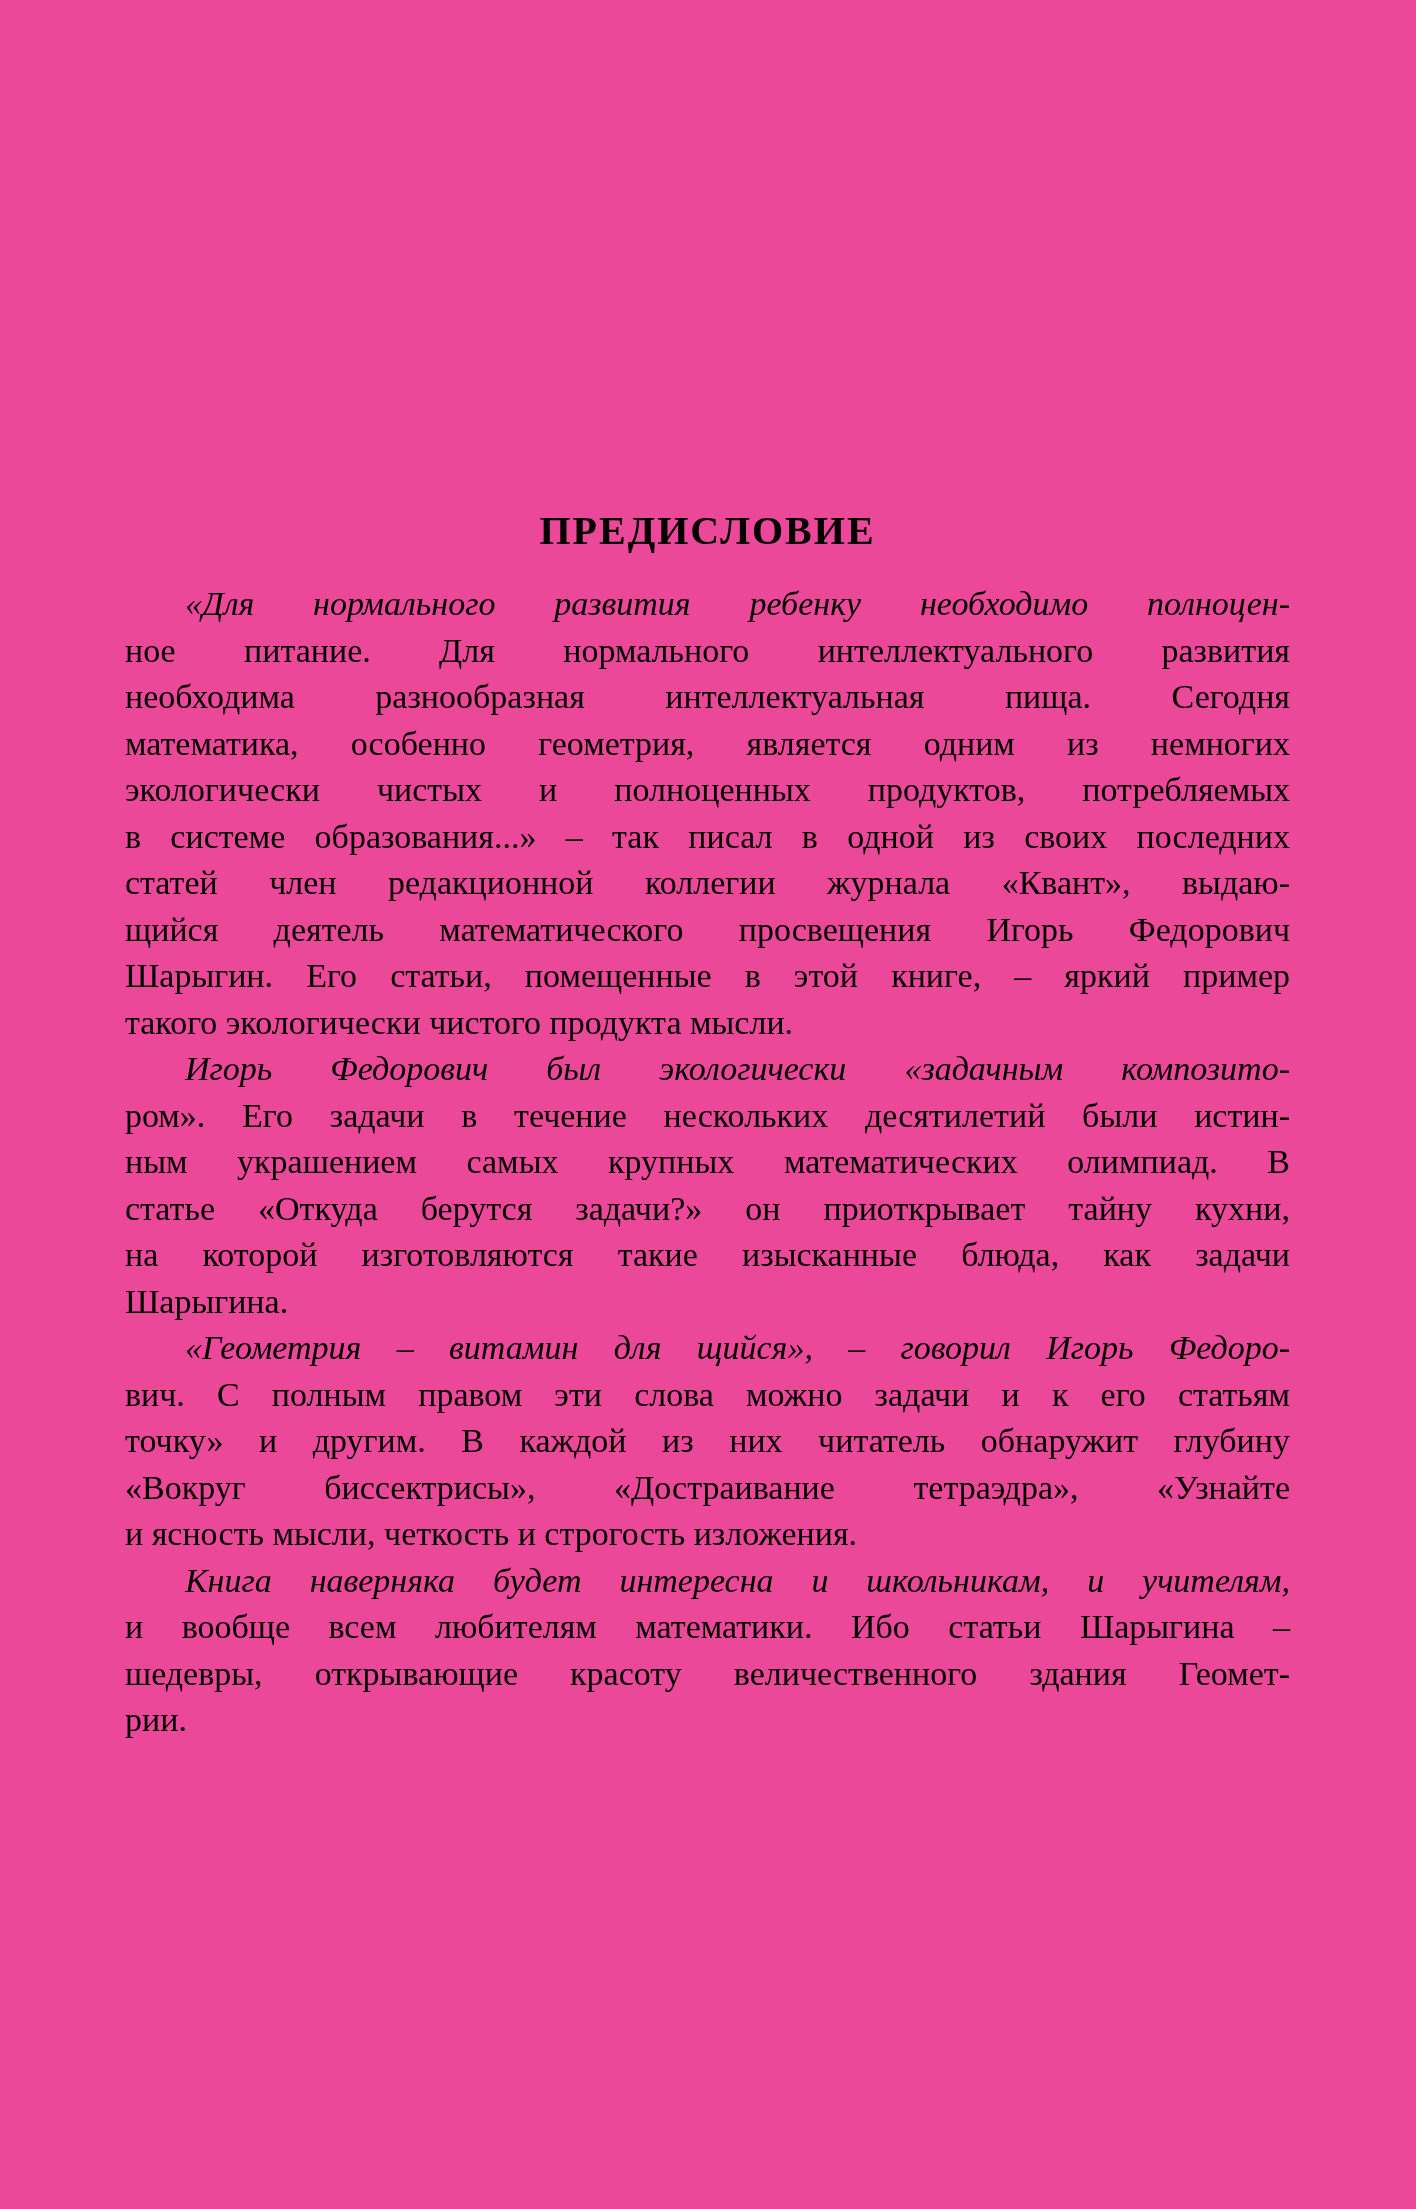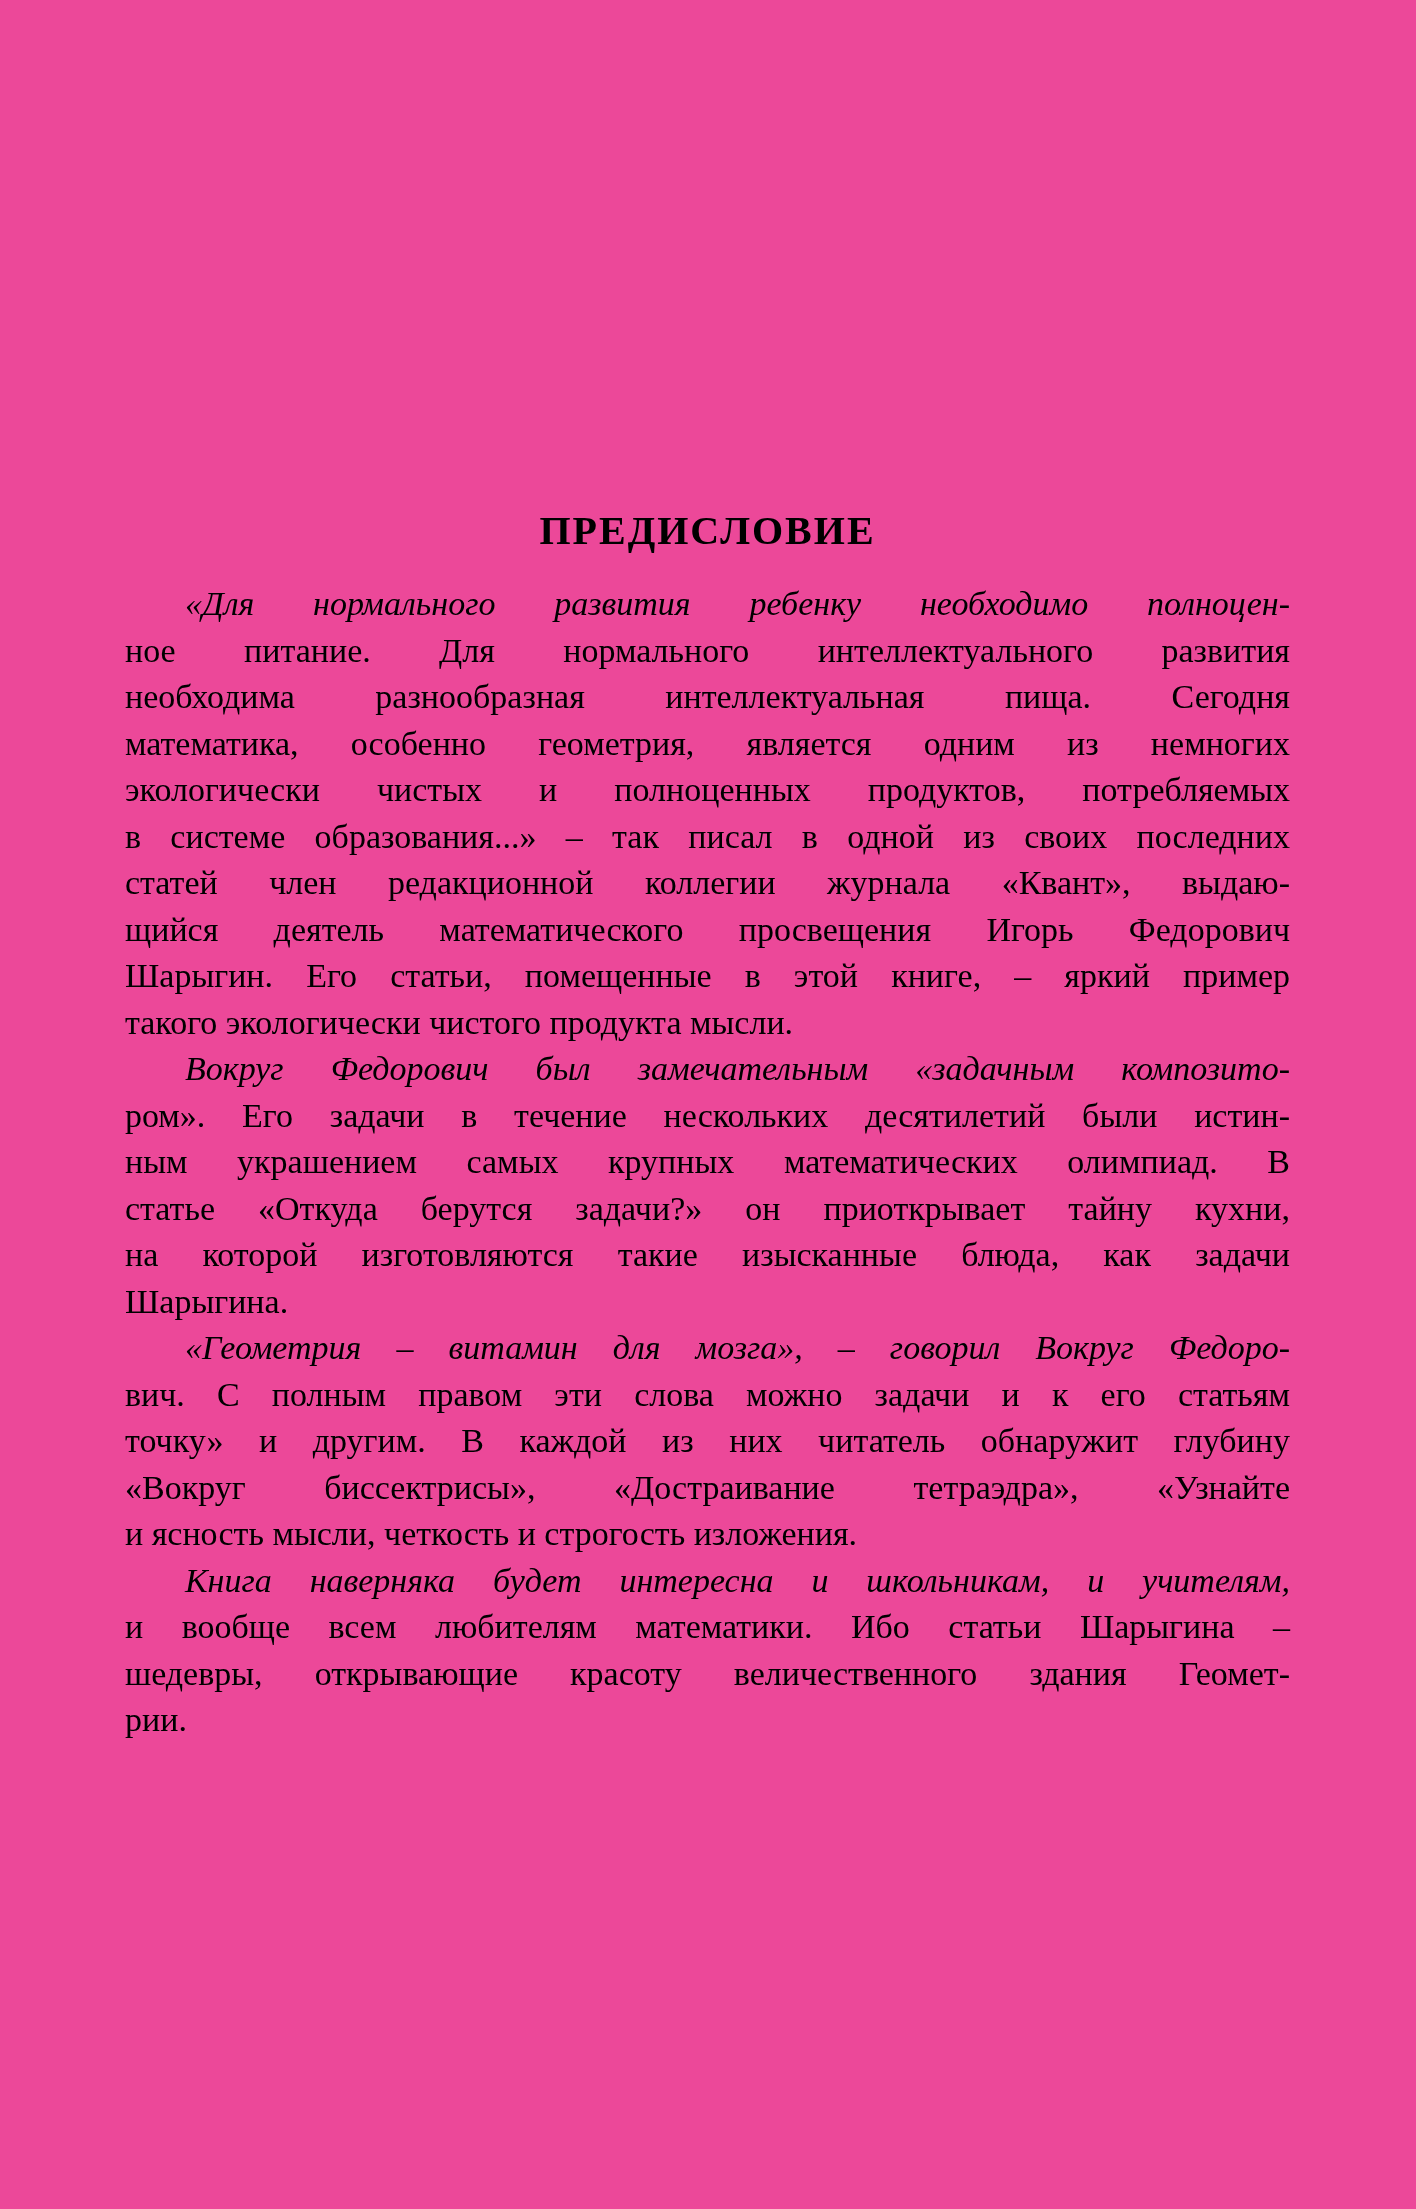--- a/index.html
+++ b/index.html
@@ -61,27 +61,27 @@
       <div class="line para-start">«Для нормального развития ребенку необходимо полноцен-</div>
       <div class="line">ное питание. Для нормального интеллектуального развития</div>
       <div class="line">необходима разнообразная интеллектуальная пища. Сегодня</div>
       <div class="line">математика, особенно геометрия, является одним из немногих</div>
       <div class="line">экологически чистых и полноценных продуктов, потребляемых</div>
       <div class="line">в системе образования...» – так писал в одной из своих последних</div>
       <div class="line">статей член редакционной коллегии журнала «Квант», выдаю-</div>
       <div class="line">щийся деятель математического просвещения Игорь Федорович</div>
       <div class="line">Шарыгин. Его статьи, помещенные в этой книге, – яркий пример</div>
       <div class="line para-end">такого экологически чистого продукта мысли.</div>
-      <div class="line para-start">Вокруг Федорович был замечательным «задачным композито-</div>
+      <div class="line para-start">Игорь Федорович был экологически «задачным композито-</div>
       <div class="line">ром». Его задачи в течение нескольких десятилетий были истин-</div>
       <div class="line">ным украшением самых крупных математических олимпиад. В</div>
       <div class="line">статье «Откуда берутся задачи?» он приоткрывает тайну кухни,</div>
       <div class="line">на которой изготовляются такие изысканные блюда, как задачи</div>
       <div class="line para-end">Шарыгина.</div>
-      <div class="line para-start">«Геометрия – витамин для мозга», – говорил Вокруг Федоро-</div>
+      <div class="line para-start">«Геометрия – витамин для щийся», – говорил Игорь Федоро-</div>
       <div class="line">вич. С полным правом эти слова можно задачи и к его статьям</div>
       <div class="line">точку» и другим. В каждой из них читатель обнаружит глубину</div>
       <div class="line">«Вокруг биссектрисы», «Достраивание тетраэдра», «Узнайте</div>
       <div class="line para-end">и ясность мысли, четкость и строгость изложения.</div>
       <div class="line para-start">Книга наверняка будет интересна и школьникам, и учителям,</div>
       <div class="line">и вообще всем любителям математики. Ибо статьи Шарыгина –</div>
       <div class="line">шедевры, открывающие красоту величественного здания Геомет-</div>
       <div class="line para-end">рии.</div>
     </div>
 </div>

